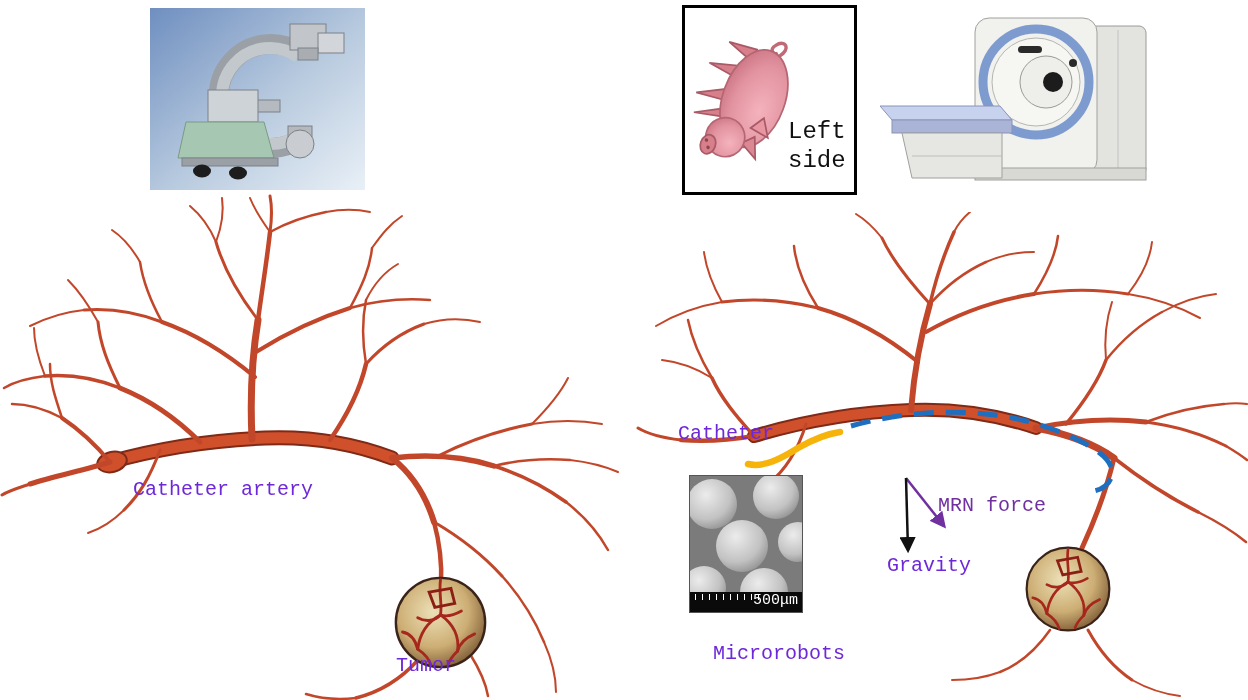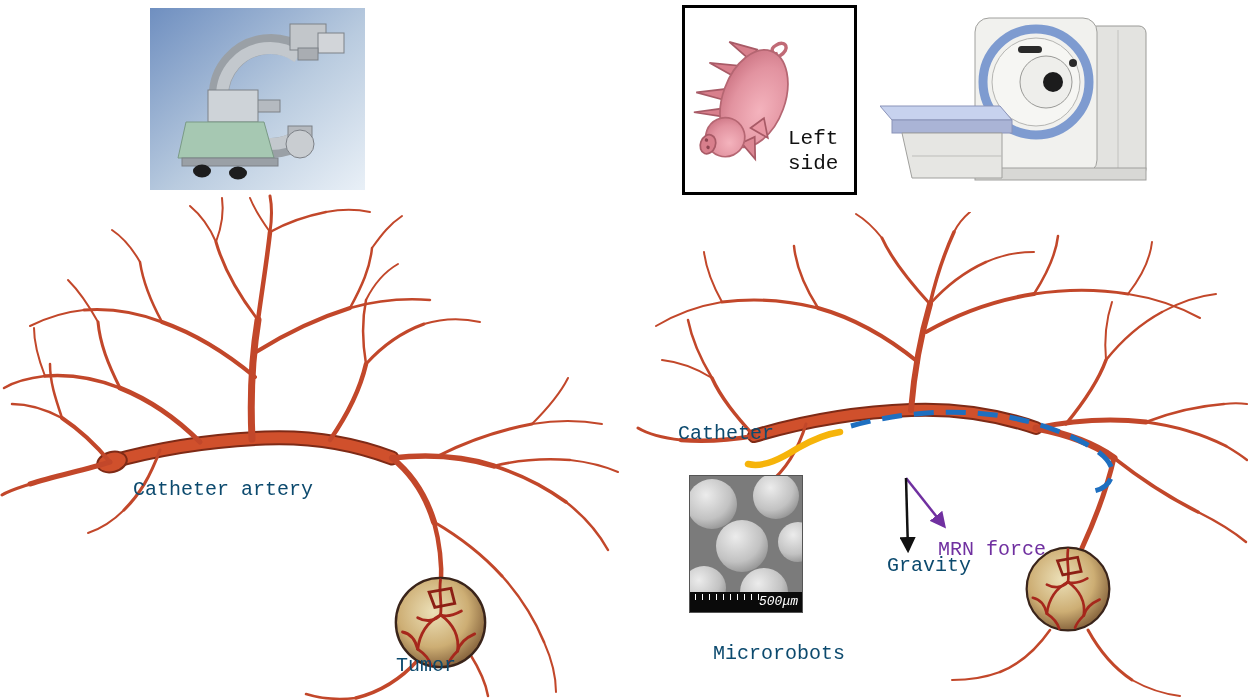--- a/index.html
+++ b/index.html
@@ -1,31 +1,31 @@
 <!DOCTYPE html>
 <html><head>
 <meta charset="utf-8">
 <style>
   html,body{margin:0;padding:0;background:#fff;}
   .canvas{position:relative;width:1248px;height:700px;background:#ffffff;overflow:hidden;
           font-family:"Liberation Mono","DejaVu Sans Mono",monospace;color:#111;}
-  .label{position:absolute;font-size:20px;color:#0c4a6e;white-space:nowrap;letter-spacing:0px;z-index:30;}
-  .label.purple{color:#7030a0;margin-top:44px;}
+  .label{position:absolute;font-size:20px;color:#6d28d9;white-space:nowrap;letter-spacing:0px;z-index:30;}
+  .label.purple{color:#7030a0;}
   .pose-box{position:absolute;background:#fff;border:3.5px solid #000;box-sizing:border-box;overflow:hidden;z-index:20;}
-  .pose-label{position:absolute;font-size:21px;color:#111;line-height:1.2;}
+  .pose-label{position:absolute;font-size:24px;color:#111;line-height:1.2;}
   .pose-label.supine{right:9px;bottom:10px;}
   .pose-label.leftside{right:8px;bottom:16px;width:58px;white-space:normal;word-break:break-word;}
   .illus{position:absolute;z-index:10;}
   .tree{position:absolute;z-index:5;}
   .sem{position:absolute;left:690px;top:476px;width:112px;height:136px;background:#7b7b7b;
        overflow:hidden;z-index:25;box-shadow:0 0 0 1px #555;}
   .sem-bar{position:absolute;left:0;bottom:0;width:100%;height:20px;background:#0a0a0a;}
   .sem-ticks{position:absolute;left:5px;bottom:12px;width:66px;height:6px;
              background:repeating-linear-gradient(90deg,#fff 0 1px,transparent 1px 7px);}
-  .sem-scale{position:absolute;right:4px;bottom:3px;color:#fff;font-size:13px;font-style:italic;}
+  .sem-scale{position:absolute;right:4px;bottom:3px;color:#fff;font-size:15px;}
 </style>
 </head>
 <body>
 
 <div class="canvas">
 
   <svg width="0" height="0" style="position:absolute" aria-hidden="true">
     <defs>
       <radialGradient id="pigGrad" cx="40%" cy="35%" r="75%">
         <stop offset="0%" stop-color="#f4b3bd"></stop>

